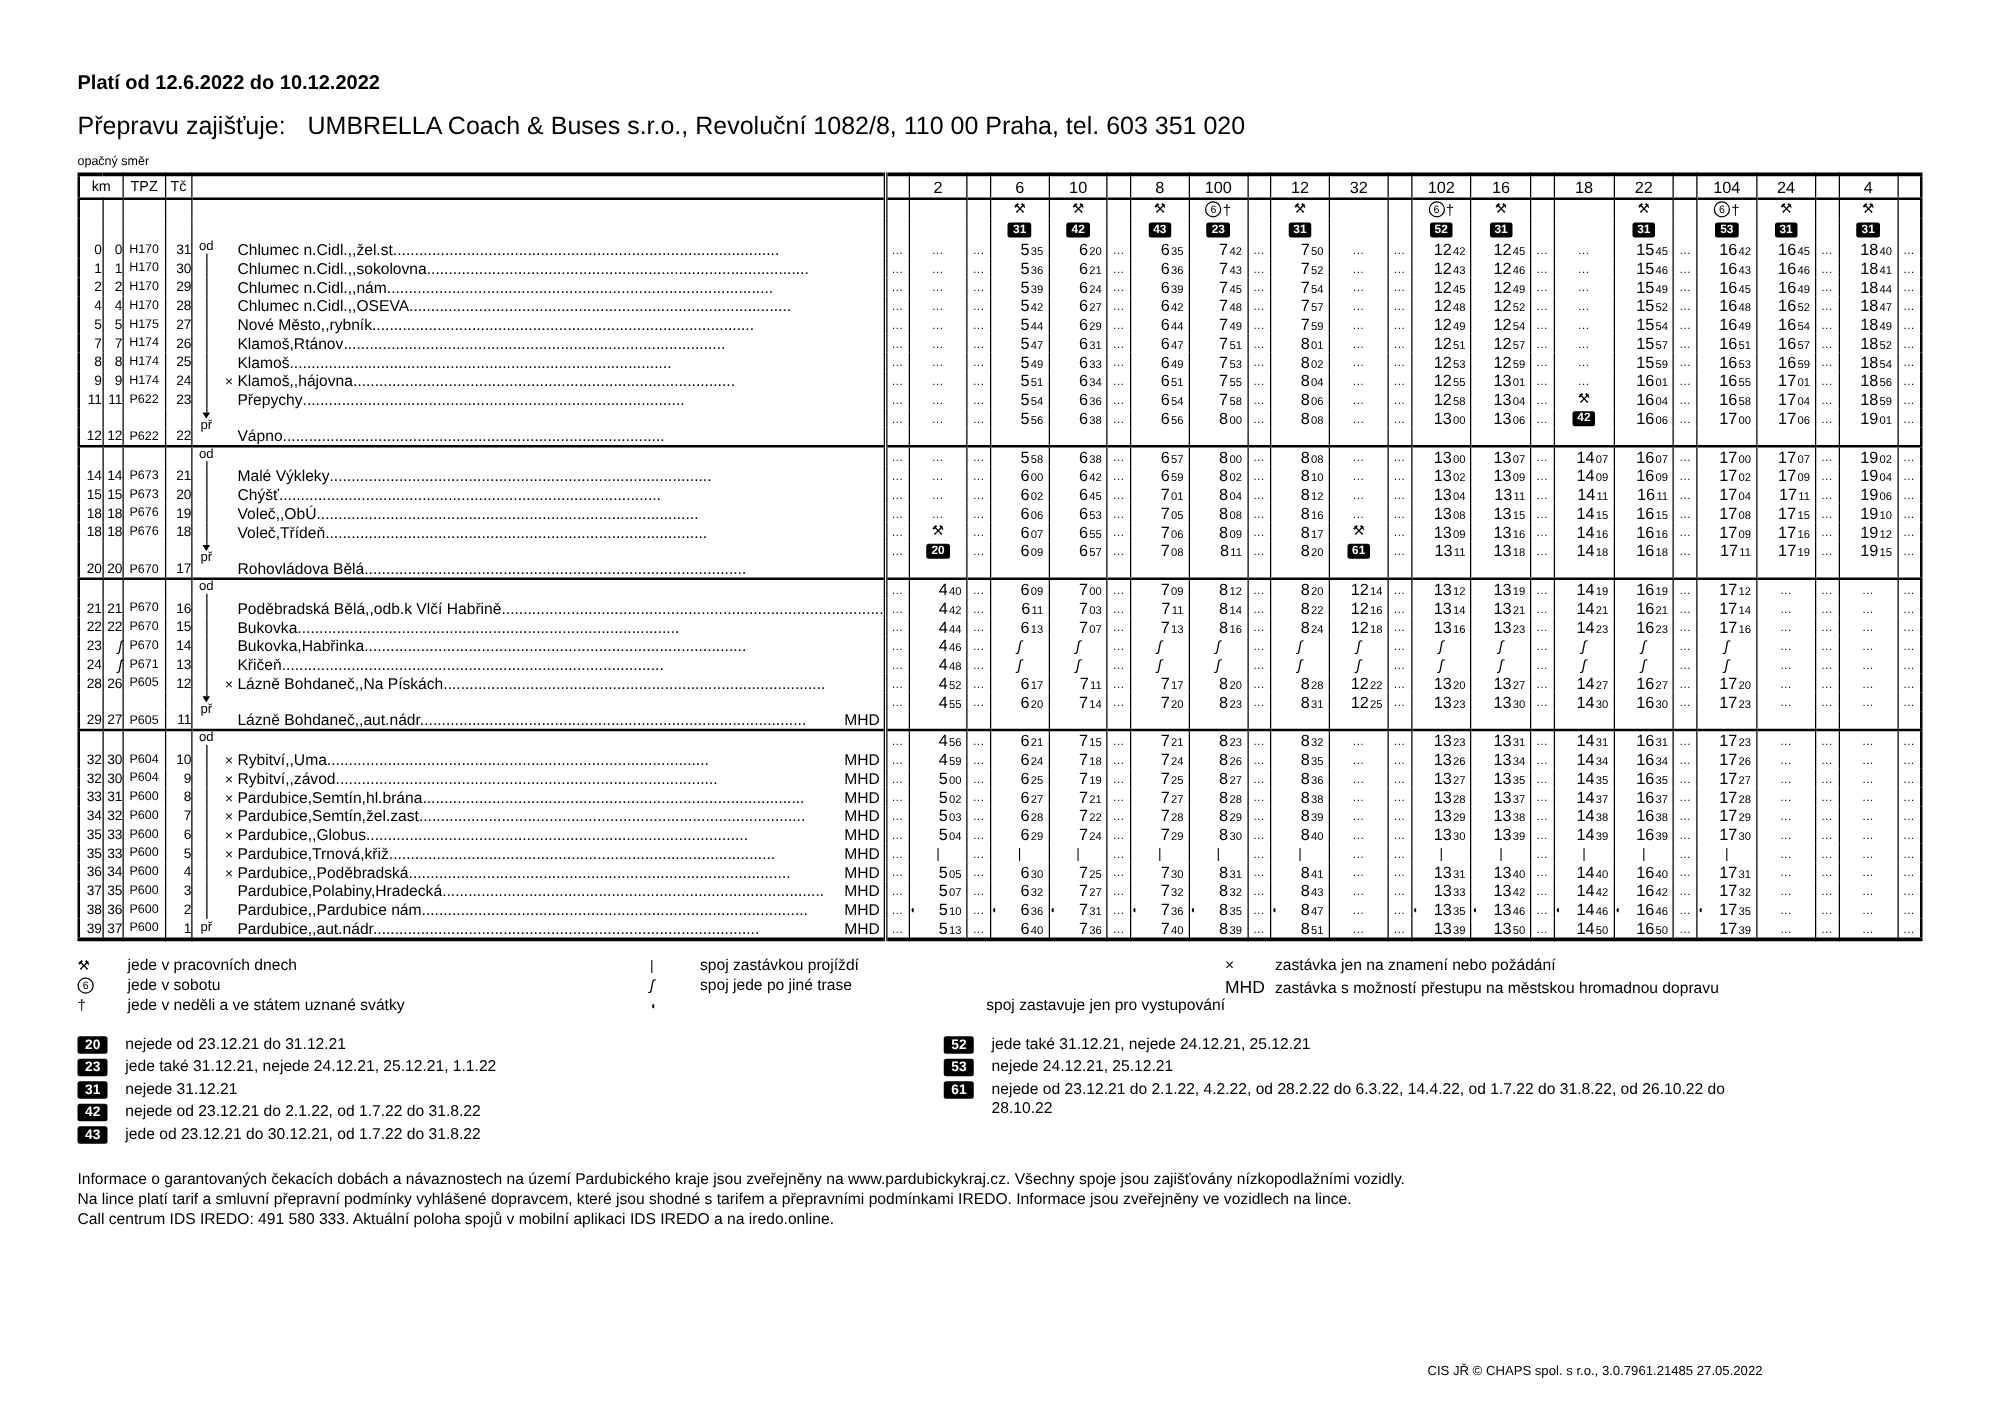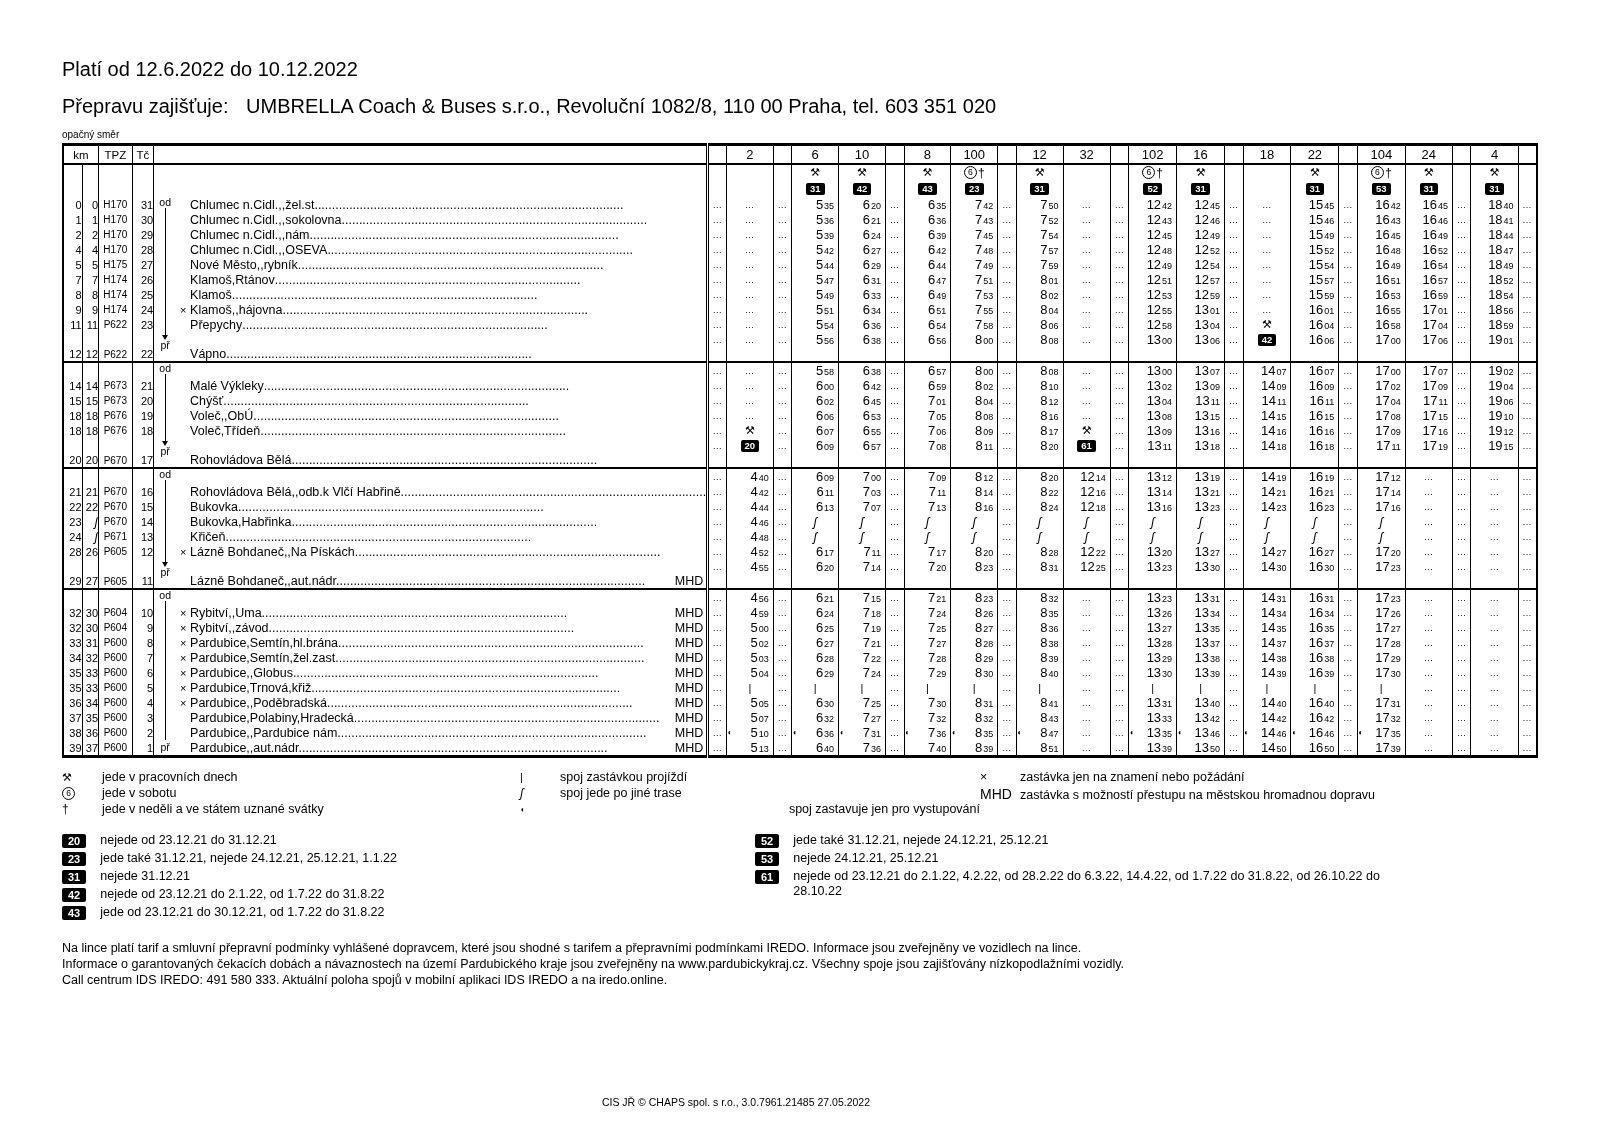--- a/index.html
+++ b/index.html
@@ -5,21 +5,21 @@
 <style>
   html,body{margin:0;padding:0;background:#fff;color:#000;
     font-family:"Liberation Sans","DejaVu Sans",sans-serif;}
   body{width:1600px;height:1130px;overflow:hidden;}
   .page{padding:50px 62px 0 62px;position:relative;}
 
   
   .titlebar{display:flex;justify-content:space-between;align-items:flex-start;}
   .title-left{display:flex;gap:44px;}
   .line-number,.page-title{font-size:25px;font-weight:bold;white-space:nowrap;}
-  .validity{font-size:20px;font-weight:normal;padding-top:8px;white-space:nowrap;}
+  .validity{font-size:16px;font-weight:bold;padding-top:8px;white-space:nowrap;}
   .operator-line{margin-top:14px;font-size:20px;}
   .operator-label{margin-right:12px;}
   .direction{margin-top:11px;margin-bottom:3px;font-size:10px;}
 
   
   table.tt{border-collapse:collapse;table-layout:fixed;
     border:2px solid #000;border-top:3px solid #000;border-bottom:3px solid #000;}
   table.tt td{padding:0;margin:0;white-space:nowrap;overflow:visible;vertical-align:middle;height:15px;}
   tr.hr1 td{border-bottom:2px solid #000;height:17px;}
   tr.hr2 td{height:15px;}
@@ -76,21 +76,21 @@
   .rm-col{display:flex;flex-direction:column;gap:3px;}
   .rm-col.left{width:693px;}
   .rm-col.right{width:650px;}
   .rm-row{display:flex;align-items:flex-start;line-height:15px;}
   .rm-badge{flex:none;background:#000;color:#fff;font-weight:bold;font-size:11px;line-height:14px;
       padding:0 6px;border-radius:2px;margin-right:14px;margin-top:1px;}
   .rm-text{flex:1;}
 
   
   .notes{margin-top:20px;font-size:12.5px;line-height:16px;max-width:1480px;}
-  .cis-footer{text-align:center;margin:108px 128px 0 0;font-size:10.5px;}
+  .cis-footer{text-align:right;margin:108px 128px 0 0;font-size:10.5px;}
 </style>
 </head>
 <body>
 
 <div class="page">
 
   <div class="titlebar">
     <span class="validity">Platí od 12.6.2022 do 10.12.2022</span>
   </div>
 
@@ -2849,21 +2849,21 @@
           <td class="tpz bR">P670</td>
           <td class="tc bR">16</td>
           <td class="odpr">
             <div class="oi">
               <span class="vl"></span>
             </div>
           </td>
           <td class="name">
             <div class="ncw">
               <span class="xmark"></span>
-              <span class="nm">Rohovládova Bělá,,odb.k Vlčí Habřině</span>
+              <span class="nm">Poděbradská Bělá,,odb.k Vlčí Habřině</span>
               <span class="ldr"></span>
             </div>
           </td>
           <td class="bR dbl">
             <div class="cw c">
               <span class="dots">...</span>
             </div>
           </td>
           <td class="bR">
             <div class="cw r">
@@ -5391,20 +5391,20 @@
           <span class="rm-text">nejede 24.12.21, 25.12.21</span>
         </div>
         <div class="rm-row">
           <span class="rm-badge">61</span>
           <span class="rm-text">nejede od 23.12.21 do 2.1.22, 4.2.22, od 28.2.22 do 6.3.22, 14.4.22, od 1.7.22 do 31.8.22, od 26.10.22 do 28.10.22</span>
         </div>
       </div>
   </div>
 
   <div class="notes">
+    <div>Informace o garantovaných čekacích dobách a návaznostech na území Pardubického kraje jsou zveřejněny na www.pardubickykraj.cz. Všechny spoje jsou zajišťovány nízkopodlažními vozidly.</div>
     <div>Na lince platí tarif a smluvní přepravní podmínky vyhlášené dopravcem, které jsou shodné s tarifem a přepravními podmínkami IREDO. Informace jsou zveřejněny ve vozidlech na lince.</div>
-    <div>Informace o garantovaných čekacích dobách a návaznostech na území Pardubického kraje jsou zveřejněny na www.pardubickykraj.cz. Všechny spoje jsou zajišťovány nízkopodlažními vozidly.</div>
     <div>Call centrum IDS IREDO: 491 580 333. Aktuální poloha spojů v mobilní aplikaci IDS IREDO a na iredo.online.</div>
   </div>
 
   <div class="cis-footer">CIS JŘ © CHAPS spol. s r.o., 3.0.7961.21485 27.05.2022</div>
 
 </div>
 
 </body></html>

